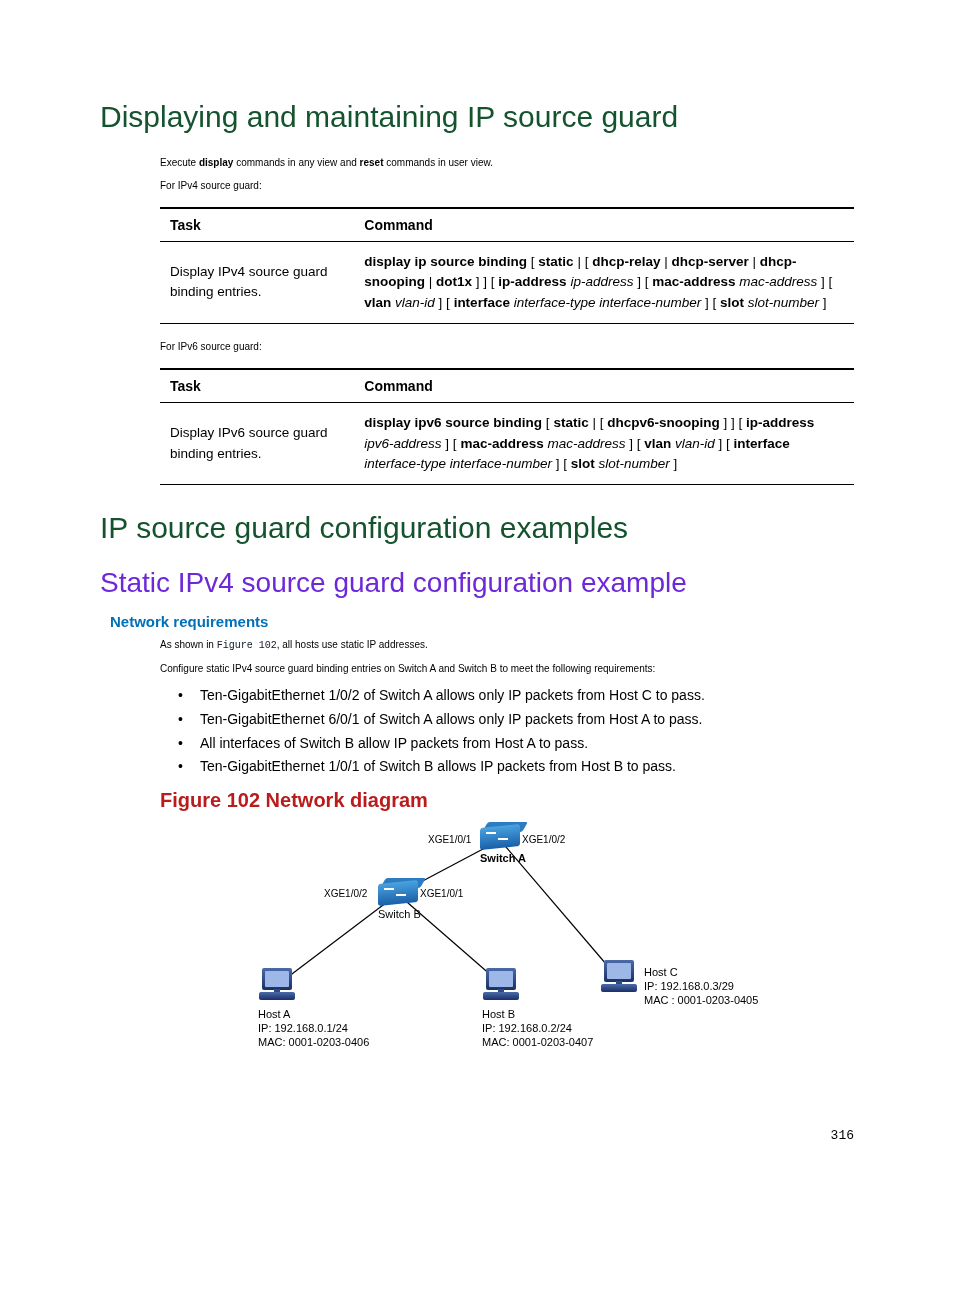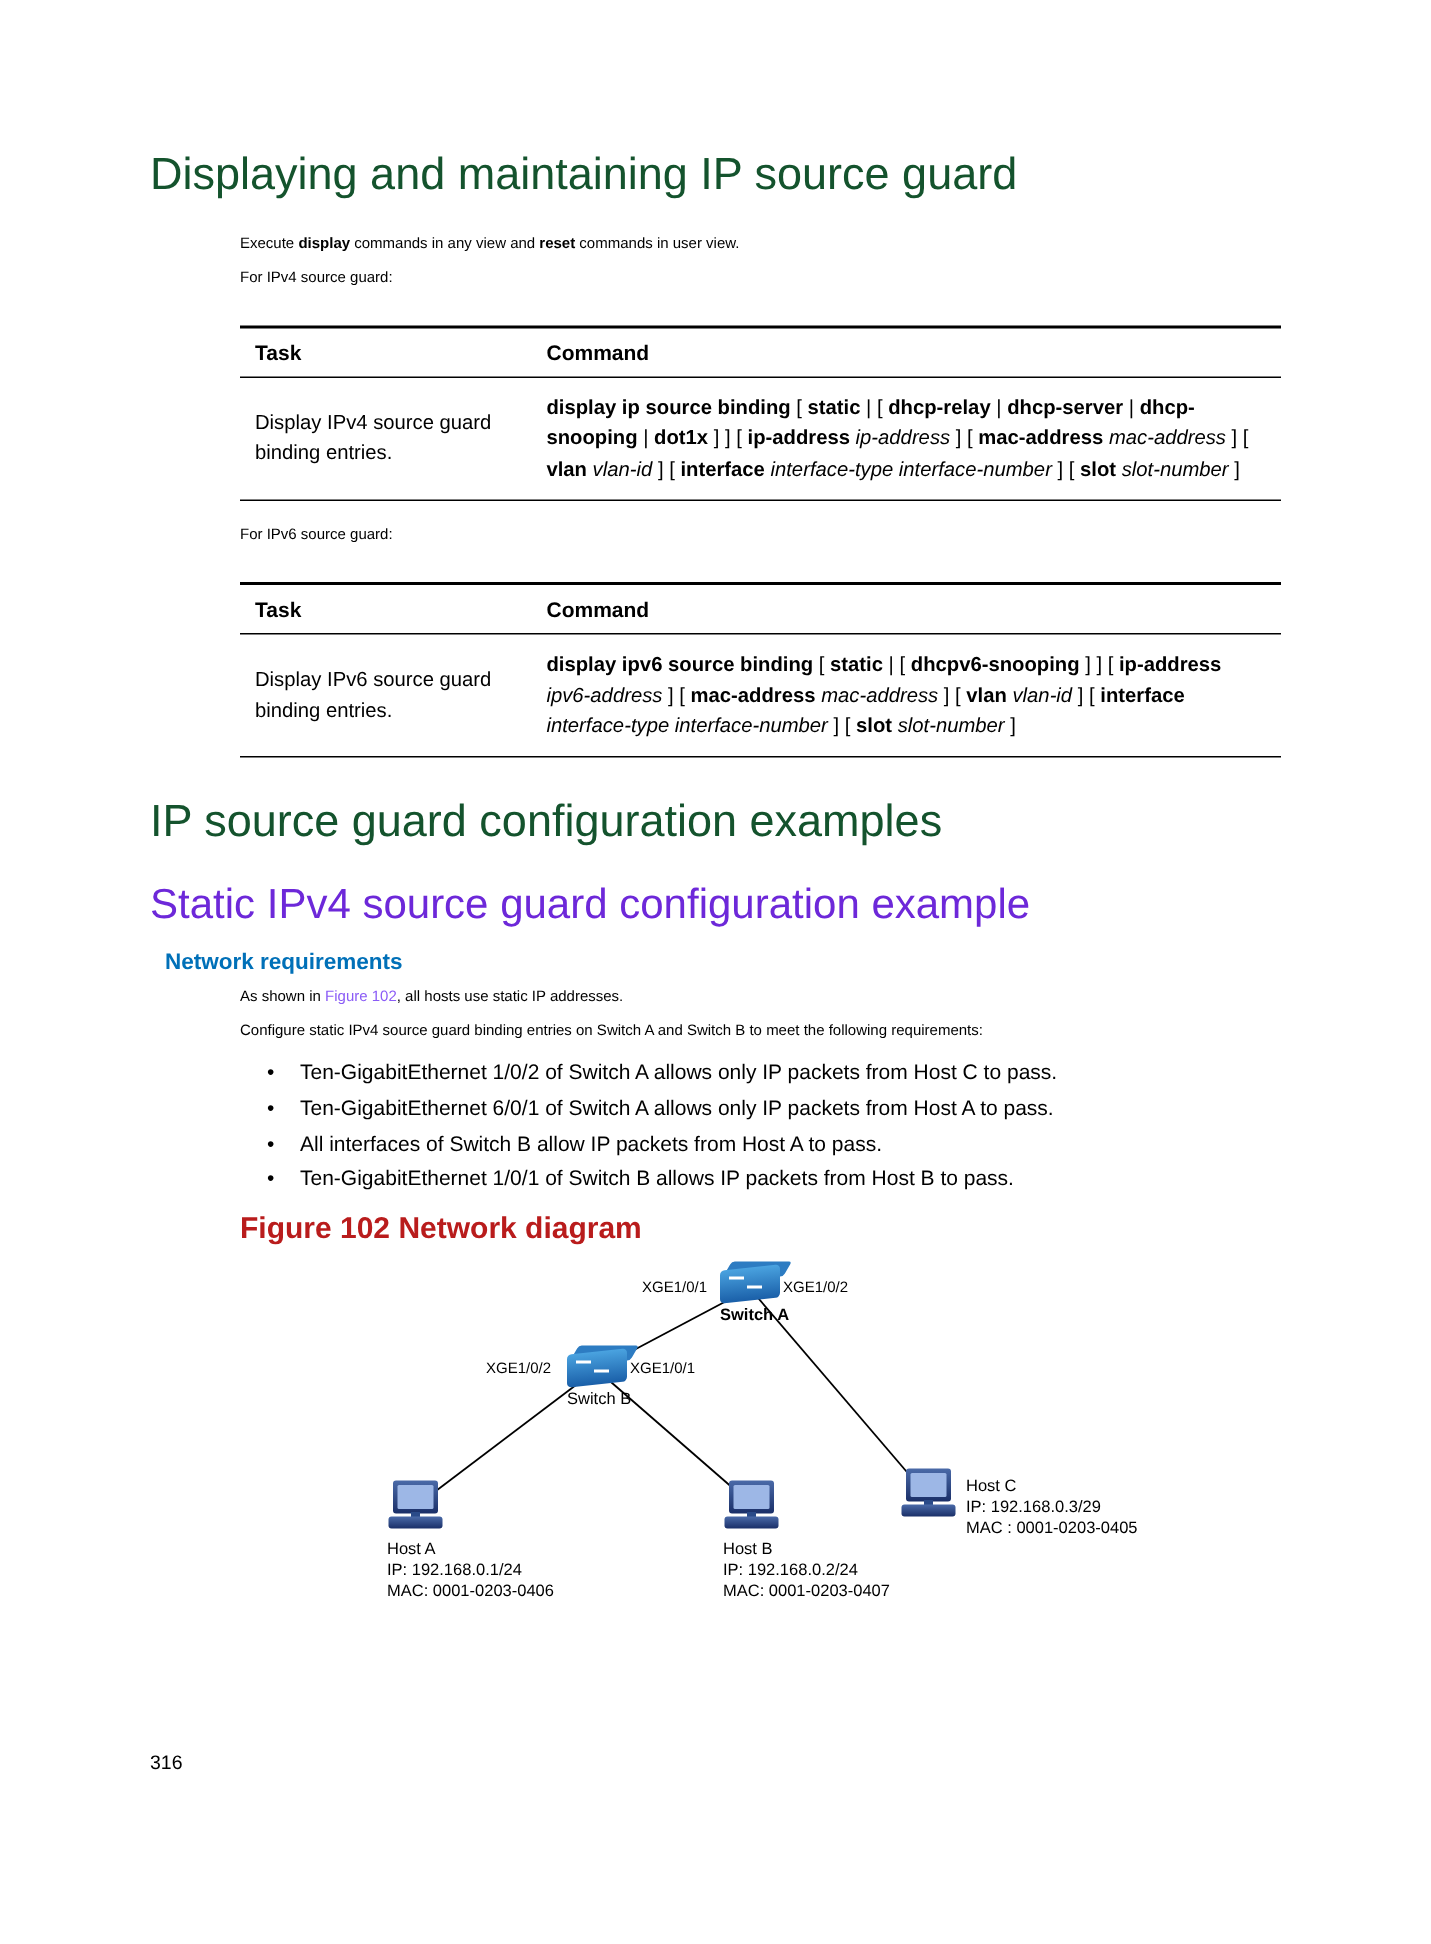--- a/index.html
+++ b/index.html
@@ -32,21 +32,21 @@
     margin: 14px 0 8px 10px;
   }
   .body-indent {
     margin-left: 60px;
   }
   p {
     font-size: 10px;
     line-height: 1.45;
     margin: 8px 0;
   }
-  .fig-link { color: #8b5cf6; }
+  .fig-link { color: #0f172a; font-family: Liberation Mono, monospace; }
   .bold { font-weight: bold; }
   ul.bullets {
     list-style: none;
     padding: 0;
     margin: 6px 0 10px 0;
   }
   ul.bullets li {
     position: relative;
     padding-left: 40px;
     font-size: 14px;
@@ -60,43 +60,44 @@
   }
   .fig-caption {
     color: #b91c1c;
     font-weight: bold;
     font-size: 20px;
     margin: 10px 0 6px 0;
   }
   table.cmd {
     border-collapse: collapse;
     width: 100%;
-    margin: 24px 0 16px 0;
+    margin: 14px 0 16px 0;
   }
   table.cmd th {
     text-align: left;
     font-size: 14px;
     font-weight: bold;
     padding: 8px 10px;
     border-top: 2px solid #000;
     border-bottom: 1.5px solid #000;
   }
   table.cmd td {
     font-size: 13.5px;
     padding: 10px 10px;
     border-bottom: 1.5px solid #000;
     vertical-align: middle;
     line-height: 1.5;
   }
   table.cmd td .kw { font-weight: bold; }
   table.cmd td .arg { font-style: italic; }
   .pagenum {
-    text-align: left;
+    text-align: right;
     font-size: 13px;
-    margin-top: 80px;
+    margin-top: 60px;
+    font-family: Liberation Mono, monospace;
   }
   
   .diagram {
     position: relative;
     width: 560px;
     height: 250px;
     margin-left: 40px;
   }
   .diagram svg { position: absolute; left: 0; top: 0; }
   .node-label {

